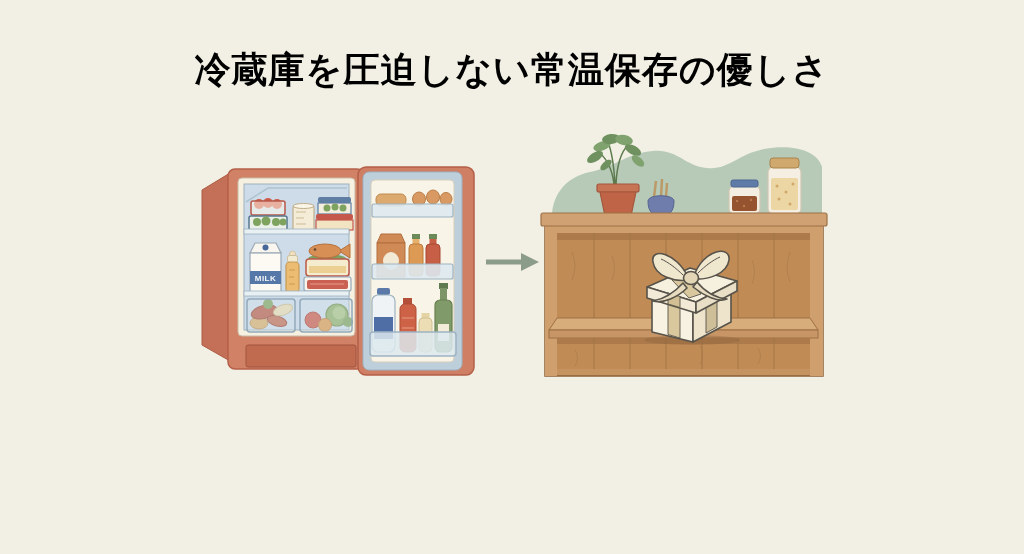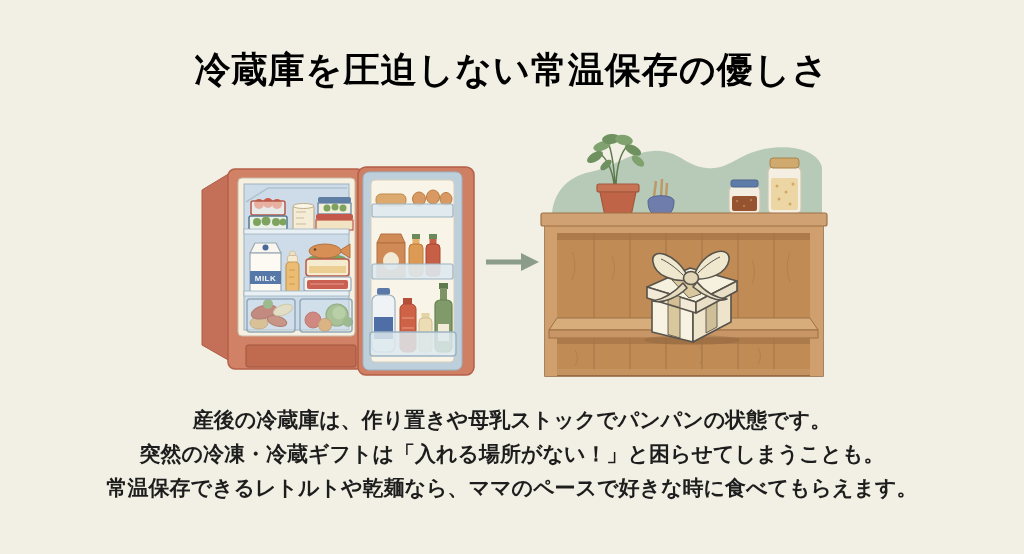--- a/index.html
+++ b/index.html
@@ -236,19 +236,14 @@
           <path d="M688,277 C676,252 650,247 653,262 C655,276 674,282 688,280 Z" fill="#f0e7cf"></path>
           <path d="M694,276 C703,249 731,245 729,260 C727,274 708,280 694,279 Z" fill="#f0e7cf"></path>
           <path d="M661,259 C668,262 676,268 683,275" fill="none" stroke-width="1"></path>
           <path d="M720,257 C713,260 705,266 698,273" fill="none" stroke-width="1"></path>
           <ellipse cx="691" cy="278" rx="7.5" ry="6.5" fill="#e2d6b6"></ellipse>
         </g>
       </g>
     </g>
   </svg>
 
-  <div class="caption">
-    <p>産後の冷蔵庫は、作り置きや母乳ストックでパンパンの状態です。</p>
-    <p>突然の冷凍・冷蔵ギフトは「入れる場所がない！」と困らせてしまうことも。</p>
-    <p>常温保存できるレトルトや乾麺なら、ママのペースで好きな時に食べてもらえます。</p>
-  </div>
 
 </div>
 
 </body></html>

